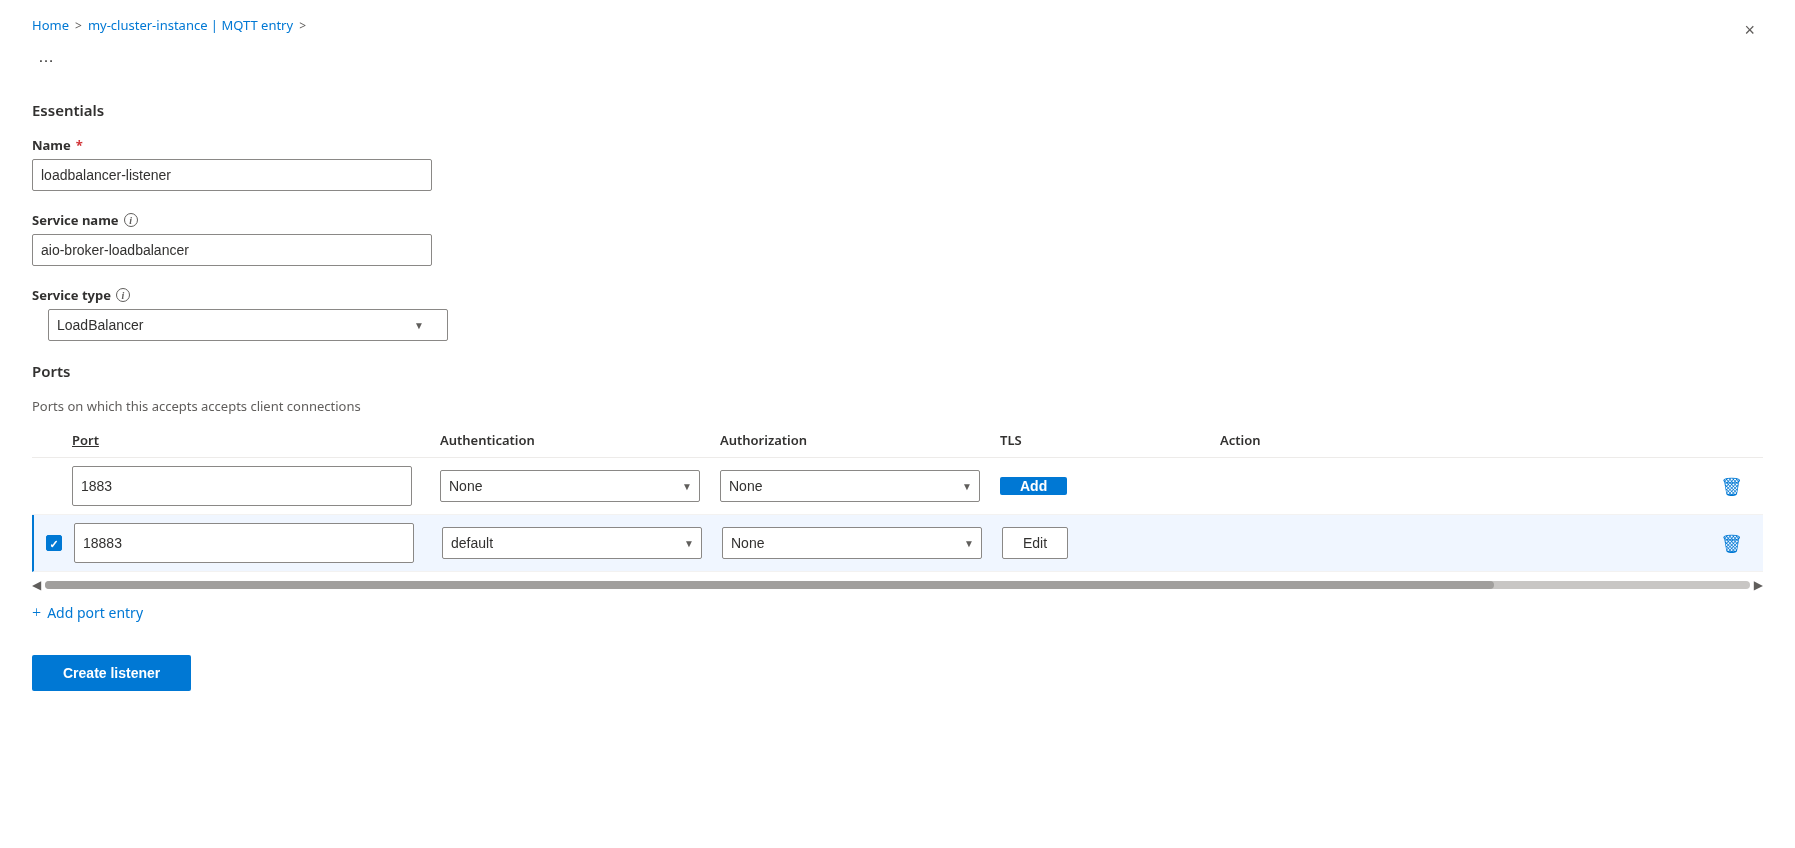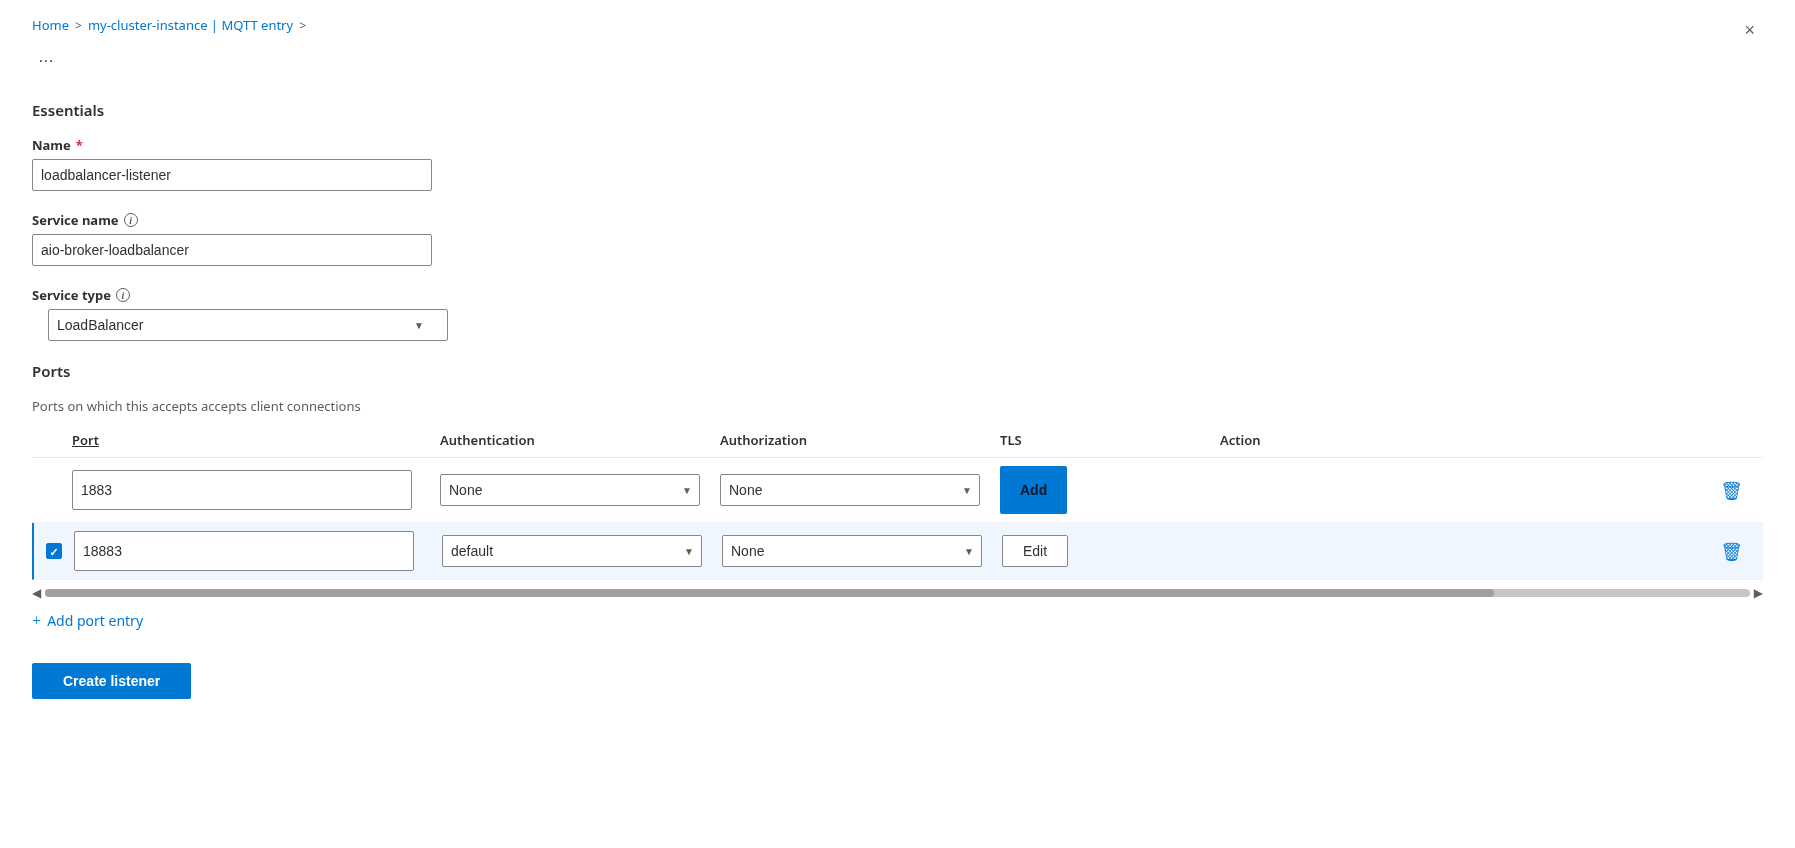--- a/index.html
+++ b/index.html
@@ -204,25 +204,25 @@
       position: absolute;
       right: 8px;
       top: 50%;
       transform: translateY(-50%);
       pointer-events: none;
       color: #605e5c;
       font-size: 10px;
     }
     .btn-add {
       background: #0078d4;
-      color: #0f172a;
+      color: #ffffff;
       border: none;
       border-radius: 2px;
       padding: 0 20px;
-      height: 48px;
+      height: 18px;
       font-size: 14px;
       cursor: pointer;
       font-weight: 600;
     }
     .btn-edit {
       background: #fff;
       color: #323130;
       border: 1px solid #8a8886;
       border-radius: 2px;
       padding: 0 20px;

